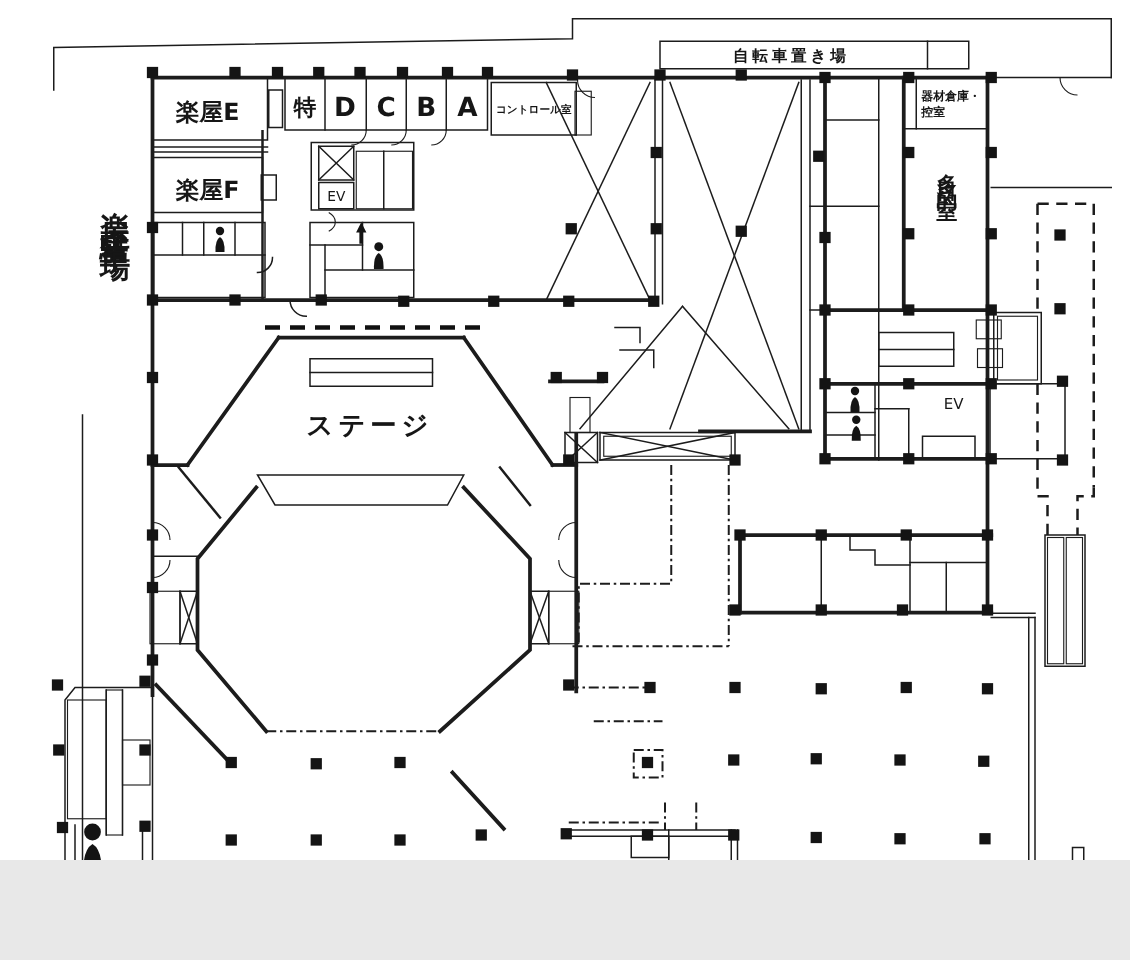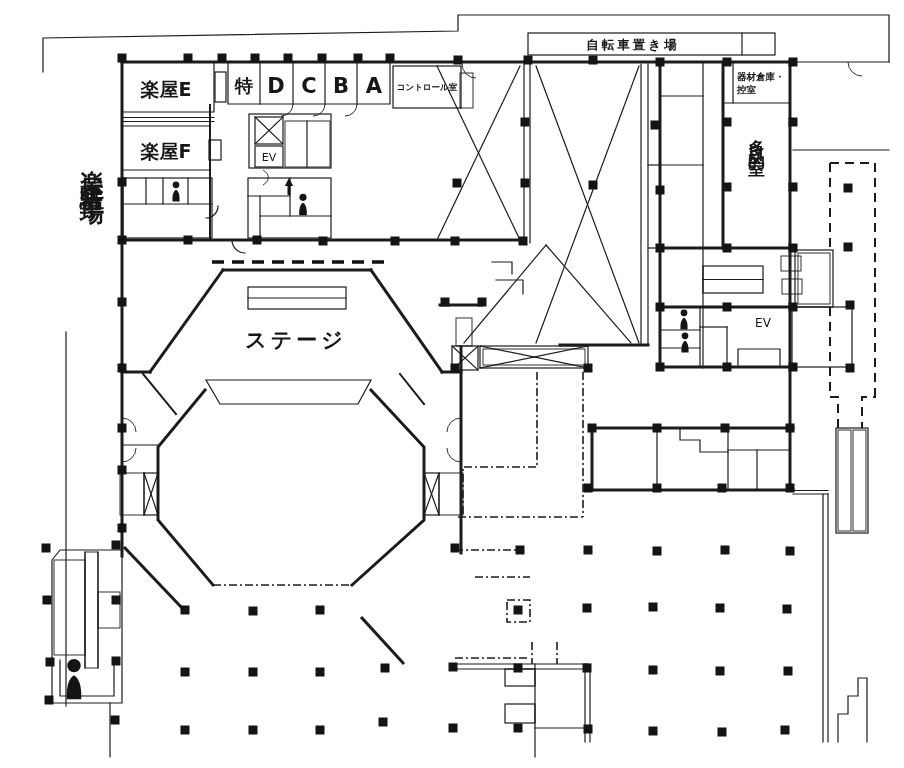--- a/index.html
+++ b/index.html
@@ -1,17 +1,17 @@
 <!DOCTYPE html>
 <html><head>
 <meta charset="utf-8">
 <style>
   html,body{margin:0;padding:0;background:#e8e8e8;}
   .sheet{
-    position:relative;width:904px;height:768px;background:#ffffff;
+    position:relative;width:904px;height:688px;background:#ffffff;
     font-family:"DejaVu Sans",sans-serif;overflow:hidden;
   }
   svg{position:absolute;left:0;top:0;}
   svg text{fill:#161616;font-family:"DejaVu Sans",sans-serif;}
   .w3{stroke:#1c1c1c;stroke-width:3;fill:none;stroke-linecap:square;}
   .w2{stroke:#1c1c1c;stroke-width:2;fill:none;stroke-linecap:square;}
   .t{stroke:#1c1c1c;stroke-width:1.2;fill:none;stroke-linecap:square;}
   .tt{stroke:#1c1c1c;stroke-width:.9;fill:none;}
   .dashHeavy{stroke:#111;stroke-width:3.6;fill:none;stroke-dasharray:12 8;}
   .dashOut{stroke:#1c1c1c;stroke-width:2;fill:none;stroke-dasharray:9 6;}

